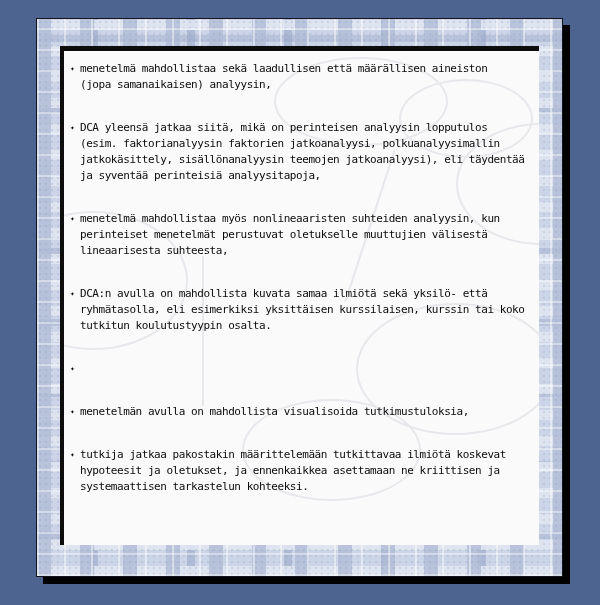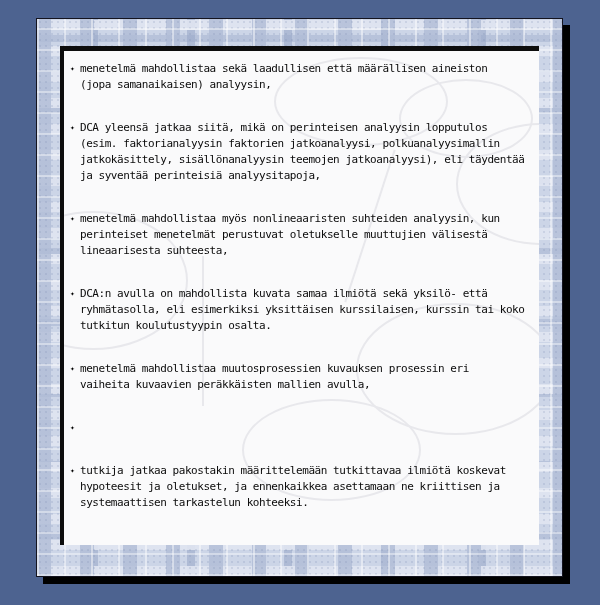--- a/index.html
+++ b/index.html
@@ -145,26 +145,25 @@
 
         <div class="bullet">
           <span class="diamond">✦</span>
           <div class="btext">DCA:n avulla on mahdollista kuvata samaa ilmiötä sekä yksilö- että
 ryhmätasolla, eli esimerkiksi yksittäisen kurssilaisen, kurssin tai koko
 tutkitun koulutustyypin osalta.</div>
         </div>
 
         <div class="bullet">
           <span class="diamond">✦</span>
-          <div class="btext">menetelmä mahdollistaa muutosprosessien kuvauksen prosessin eri
-vaiheita kuvaavien peräkkäisten mallien avulla,</div>
         </div>
 
         <div class="bullet">
           <span class="diamond">✦</span>
+          <div class="btext">menetelmän avulla on mahdollista visualisoida tutkimustuloksia,</div>
         </div>
 
         <div class="bullet">
           <span class="diamond">✦</span>
           <div class="btext">tutkija jatkaa pakostakin määrittelemään tutkittavaa ilmiötä koskevat
 hypoteesit ja oletukset, ja ennenkaikkea asettamaan ne kriittisen ja
 systemaattisen tarkastelun kohteeksi.</div>
         </div>
 
       </div>

